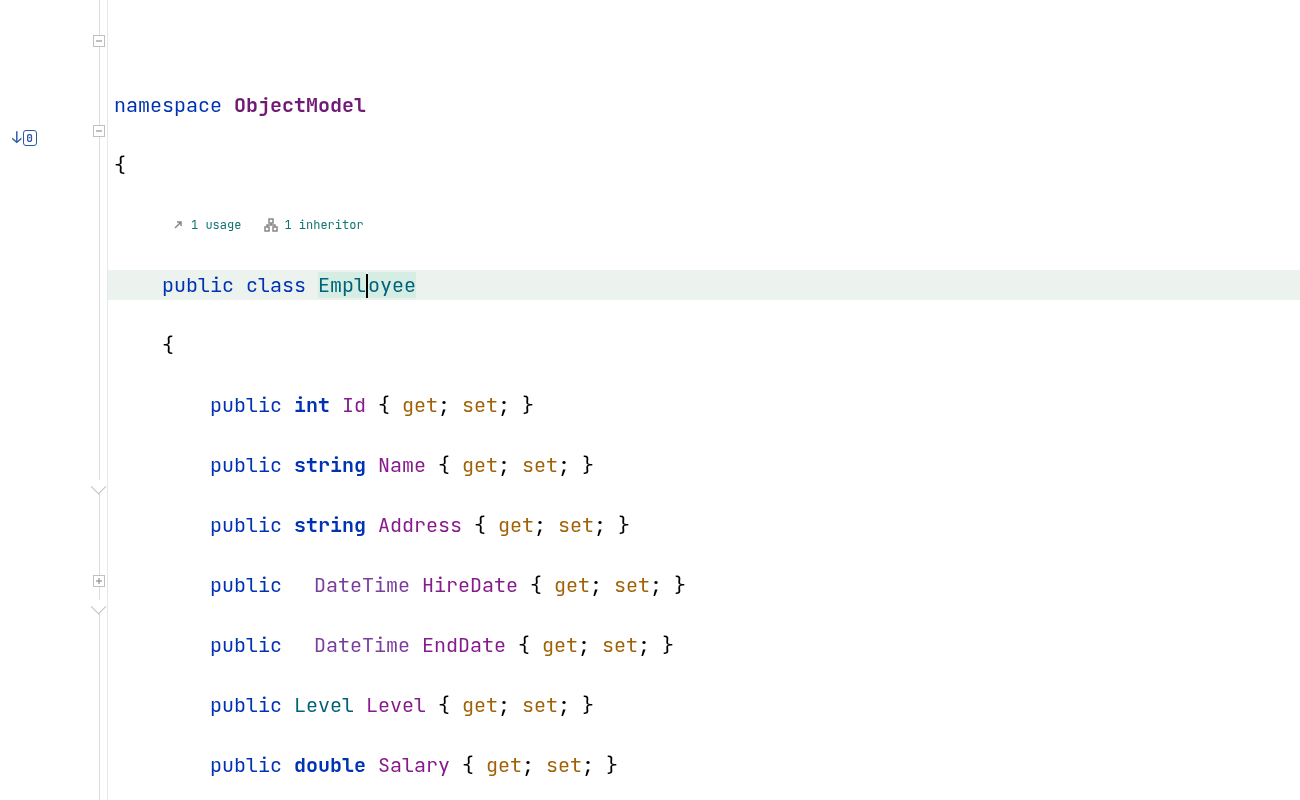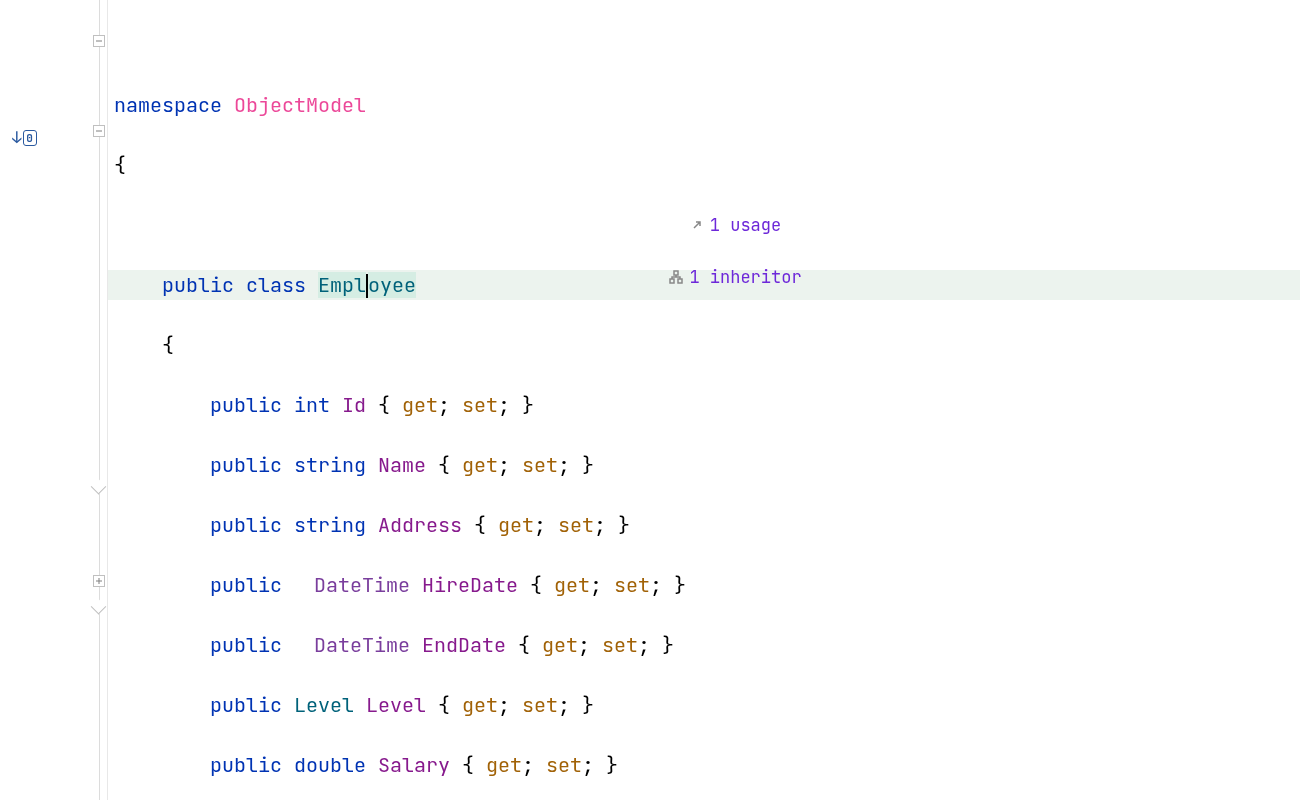--- a/index.html
+++ b/index.html
@@ -119,34 +119,33 @@
   }
   .line { height: 30px; padding-left: 0; }
   .line.highlighted {
     background: #ecf3ee;
     margin-left: -6px;
     padding-left: 6px;
     margin-right: 0;
   }
   .kw { color: #0033b3; }
   .type { color: #7a3e9d; margin-left: 20px; }
-  .builtin { color: #0033b3; }
+  .builtin { color: #0033b3; font-weight: bold; }
   .ident { color: #00627a; }
   .prop { color: #871a8d; }
   .pun { color: #000; }
   .accessor { color: #a16207; }
-  .ns { color: #ec4899; }
+  .ns { color: #701a75; font-weight: bold; }
   .code-lens {
-    font-size: 17px;
-    color: #6d28d9;
+    font-size: 12px;
+    color: #0f766e;
     padding-left: 56px;
     display: flex;
     gap: 22px;
     align-items: center;
-    flex-direction: column;
   }
   .code-lens .cl-item {
     display: inline-flex;
     align-items: center;
     gap: 5px;
     cursor: pointer;
   }
   .cl-icon {
     display: inline-flex;
     width: 16px;

